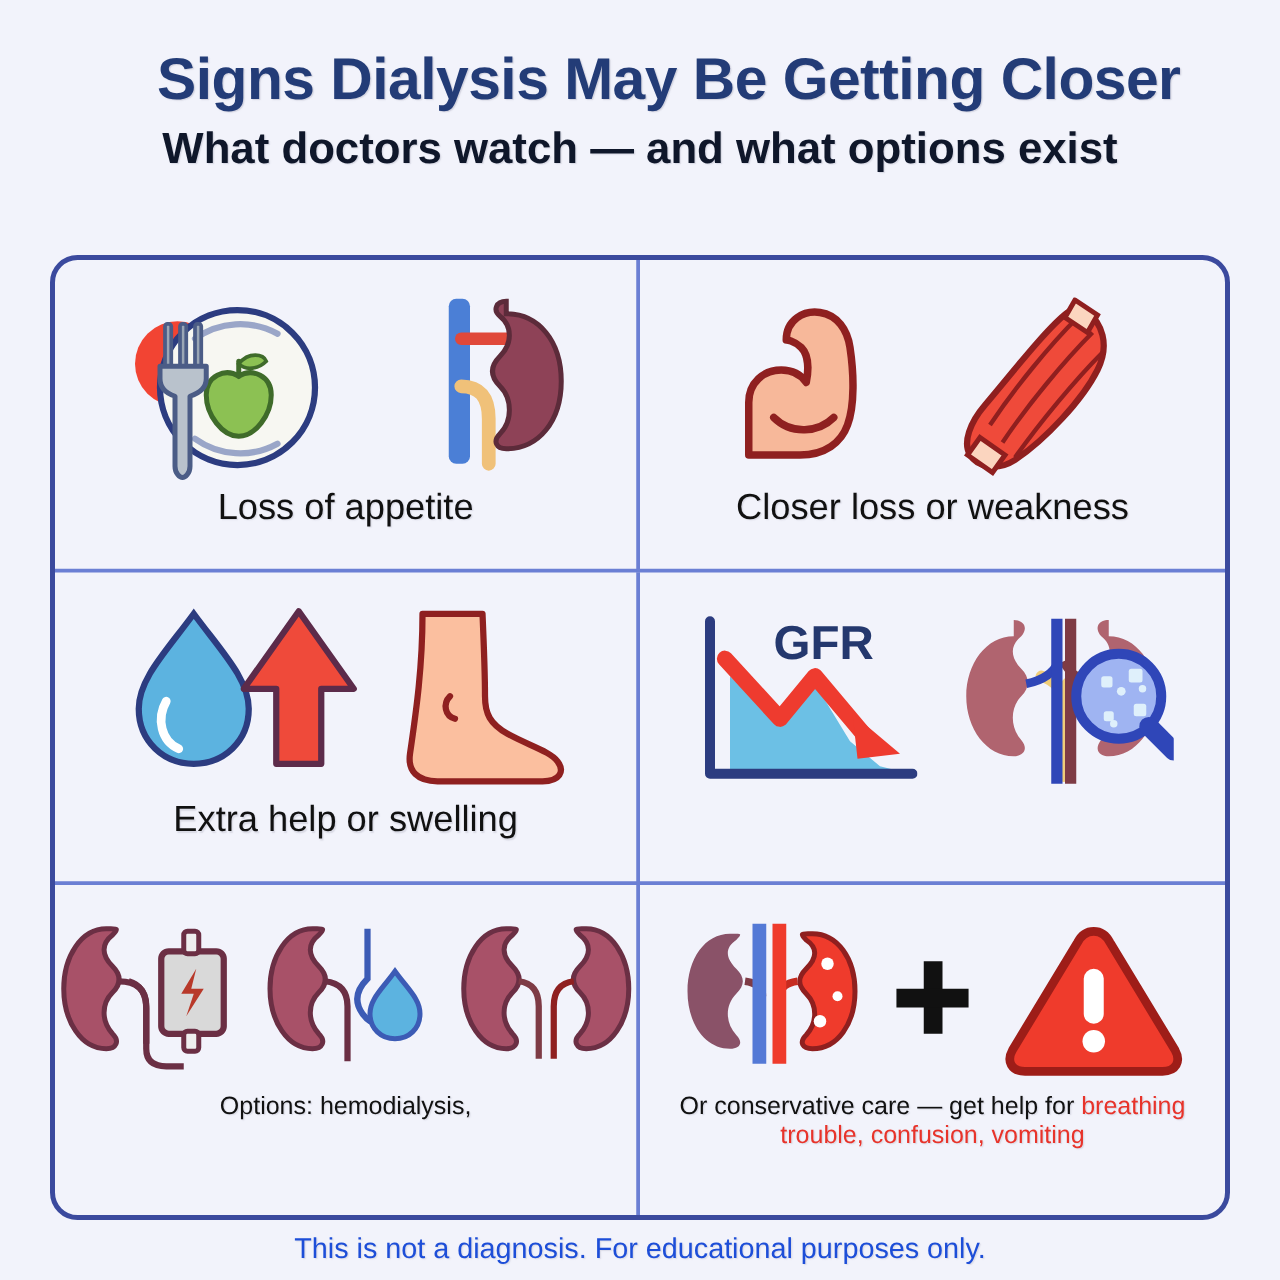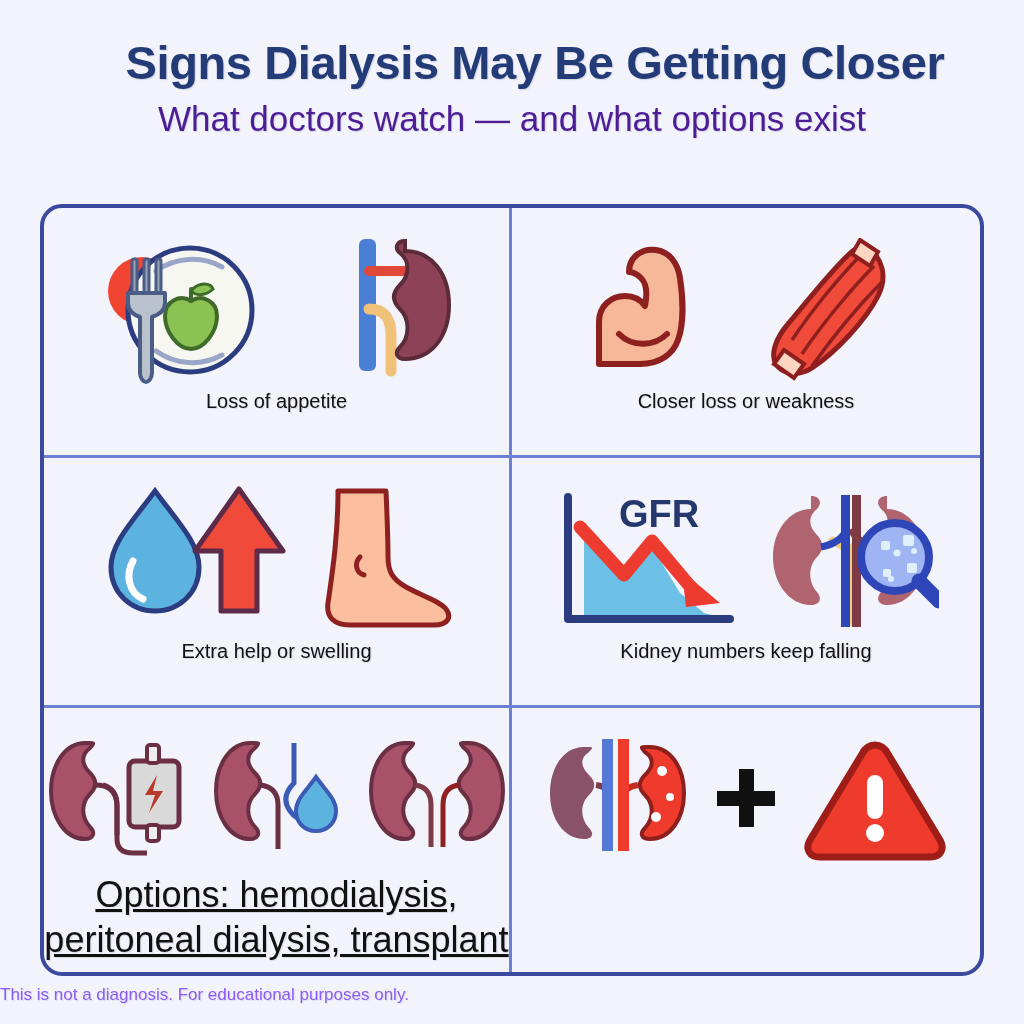--- a/index.html
+++ b/index.html
@@ -24,22 +24,22 @@
     font-size: 47px;
     font-weight: bold;
     color: #233c77;
     letter-spacing: -0.4px;
     line-height: 1.06;
     text-shadow: 1px 1px 1px rgba(150,150,170,0.35);
     padding-left: 46px;
   }
   .subtitle {
     font-size: 35px;
-    font-weight: normal;
-    color: #4c1d95;
+    font-weight: bold;
+    color: #0f172a;
     margin-top: 12px;
     line-height: 1.1;
     text-shadow: 1px 1px 1px rgba(150,150,170,0.30);
   }
 
   
   .grid {
     position: absolute;
     left: 40px;
     top: 204px;
@@ -67,41 +67,41 @@
   .cell.b-bottom { border-bottom: 3px solid #6b7fd4; }
 
   .icons {
     display: flex;
     align-items: center;
     justify-content: flex-end;
     gap: 25px;
     height: 160px;
   }
   .cell-label {
-    font-size: 20px;
+    font-size: 29px;
     color: #111;
     text-align: center;
     line-height: 1.15;
     white-space: nowrap;
     text-shadow: 1px 1px 1px rgba(150,150,170,0.28);
   }
   .cell-label.wrap { white-space: normal; }
   .r3 .icons { height: 140px; }
-  .r3 .cell-label { font-size: 36px; margin-top: 4px; text-decoration: underline; }
+  .r3 .cell-label { font-size: 20px; margin-top: 4px; }
   .red-text { color: #e8332a; }
 
   
   .footer {
     position: absolute;
     left: 0;
     right: 0;
     top: 985px;
-    text-align: left;
-    font-size: 17px;
-    color: #8b5cf6;
+    text-align: center;
+    font-size: 23px;
+    color: #1d4ed8;
     text-shadow: 1px 1px 1px rgba(150,150,170,0.25);
   }
   svg { display: block; }
 </style>
 </head>
 <body>
 
 <div class="header">
   <div class="title">Signs Dialysis May Be Getting Closer</div>
   <div class="subtitle">What doctors watch — and what options exist</div>
@@ -199,21 +199,20 @@
           <rect x="144" y="50" width="11" height="11" rx="2"></rect>
           <rect x="148" y="78" width="10" height="10" rx="2"></rect>
           <rect x="124" y="84" width="8" height="8" rx="2"></rect>
           <circle cx="138" cy="68" r="3.5"></circle>
           <circle cx="155" cy="66" r="3"></circle>
           <circle cx="132" cy="94" r="3"></circle>
         </g>
         <path d="M160 96 l20 20" stroke="#2f46b8" stroke-width="15" stroke-linecap="round"></path>
       </svg>
     </div>
-    <div class="cell-label">Kidney numbers keep falling</div>
   </div>
 
   <div class="cell b-right r3">
     <div class="icons">
       <svg width="140" height="130" viewBox="0 0 140 130">
         <path d="M38 8 c-20 0 -34 22 -34 48 c0 26 14 48 34 48 c8 0 11 -6 5 -12 c-9 -10 -9 -24 0 -33 c7 -7 7 -14 0 -21 c-9 -9 -9 -18 0 -25 c6 -6 3 -5 -5 -5 z" fill="#a85168" stroke="#6b2f44" stroke-width="4"></path>
         <path d="M48 50 q22 0 22 20 v34 q0 14 16 14 h14" fill="none" stroke="#6b2f44" stroke-width="5"></path>
         <path d="M56 50 q14 4 14 22 v28" fill="none" stroke="#6b2f44" stroke-width="5"></path>
         <rect x="82" y="26" width="50" height="66" rx="6" fill="#d9d9d9" stroke="#6b2f44" stroke-width="5"></rect>
         <rect x="100" y="10" width="12" height="18" rx="3" fill="#eeeeee" stroke="#6b2f44" stroke-width="4"></rect>
@@ -227,21 +226,20 @@
         <path d="M104 42 c10 14 20 22 20 34 c0 12 -9 20 -20 20 c-11 0 -20 -8 -20 -20 c0 -12 10 -20 20 -34 z" fill="#5cb3e0" stroke="#3c5bb5" stroke-width="4"></path>
       </svg>
       <svg width="140" height="130" viewBox="0 0 140 130">
         <path d="M38 8 c-20 0 -34 22 -34 48 c0 26 14 48 34 48 c8 0 11 -6 5 -12 c-9 -10 -9 -24 0 -33 c7 -7 7 -14 0 -21 c-9 -9 -9 -18 0 -25 c6 -6 3 -5 -5 -5 z" fill="#a85168" stroke="#6b2f44" stroke-width="4"></path>
         <path d="M102 8 c20 0 34 22 34 48 c0 26 -14 48 -34 48 c-8 0 -11 -6 -5 -12 c9 -10 9 -24 0 -33 c-7 -7 -7 -14 0 -21 c9 -9 9 -18 0 -25 c-6 -6 -3 -5 5 -5 z" fill="#a85168" stroke="#6b2f44" stroke-width="4"></path>
         <path d="M48 50 q16 2 16 20 v42" fill="none" stroke="#7e3b45" stroke-width="5"></path>
         <path d="M92 50 q-16 2 -16 20 v42" fill="none" stroke="#8f2020" stroke-width="5"></path>
       </svg>
     </div>
     <div class="cell-label">Options: hemodialysis,</div>
-    <div class="cell-label">peritoneal dialysis, transplant</div>
   </div>
 
   <div class="cell r3">
     <div class="icons">
       <svg width="150" height="130" viewBox="0 0 150 130">
         <path d="M42 12 c-20 0 -34 20 -34 46 c0 26 14 46 34 46 c8 0 11 -5 5 -11 c-9 -10 -9 -24 0 -33 c7 -7 7 -13 0 -20 c-9 -9 -9 -17 0 -23 c6 -6 3 -5 -5 -5 z" fill="#8a5268"></path>
         <path d="M108 12 c20 0 34 20 34 46 c0 26 -14 46 -34 46 c-8 0 -11 -5 -5 -11 c9 -10 9 -24 0 -33 c-7 -7 -7 -13 0 -20 c9 -9 9 -17 0 -23 c-6 -6 -3 -5 5 -5 z" fill="#ef3b2c" stroke="#8f1f1f" stroke-width="4"></path>
         <circle cx="120" cy="36" r="5" fill="#ffffff"></circle>
         <circle cx="128" cy="62" r="4" fill="#ffffff"></circle>
         <circle cx="114" cy="82" r="5" fill="#ffffff"></circle>
@@ -253,17 +251,20 @@
       <svg width="58" height="130" viewBox="0 0 58 130">
         <rect x="22" y="34" width="15" height="58" fill="#111111"></rect>
         <rect x="0" y="56" width="58" height="15" fill="#111111"></rect>
       </svg>
       <svg width="150" height="130" viewBox="0 0 150 130">
         <path d="M75 10 c6 0 10 3 13 9 l52 86 c5 9 1 17 -10 17 l-110 0 c-11 0 -15 -8 -10 -17 l52 -86 c3 -6 7 -9 13 -9 z" fill="#ef3b2c" stroke="#9e1d18" stroke-width="7" stroke-linejoin="round"></path>
         <rect x="67" y="40" width="16" height="44" rx="8" fill="#ffffff"></rect>
         <circle cx="75" cy="98" r="9" fill="#ffffff"></circle>
       </svg>
     </div>
+    <div class="cell-label wrap">
+      <span>Or conservative care — get help for </span><span class="red-text">breathing trouble, confusion, vomiting</span>
+    </div>
   </div>
 
 </div>
 
 <div class="footer">This is not a diagnosis. For educational purposes only.</div>
 
 </body></html>

